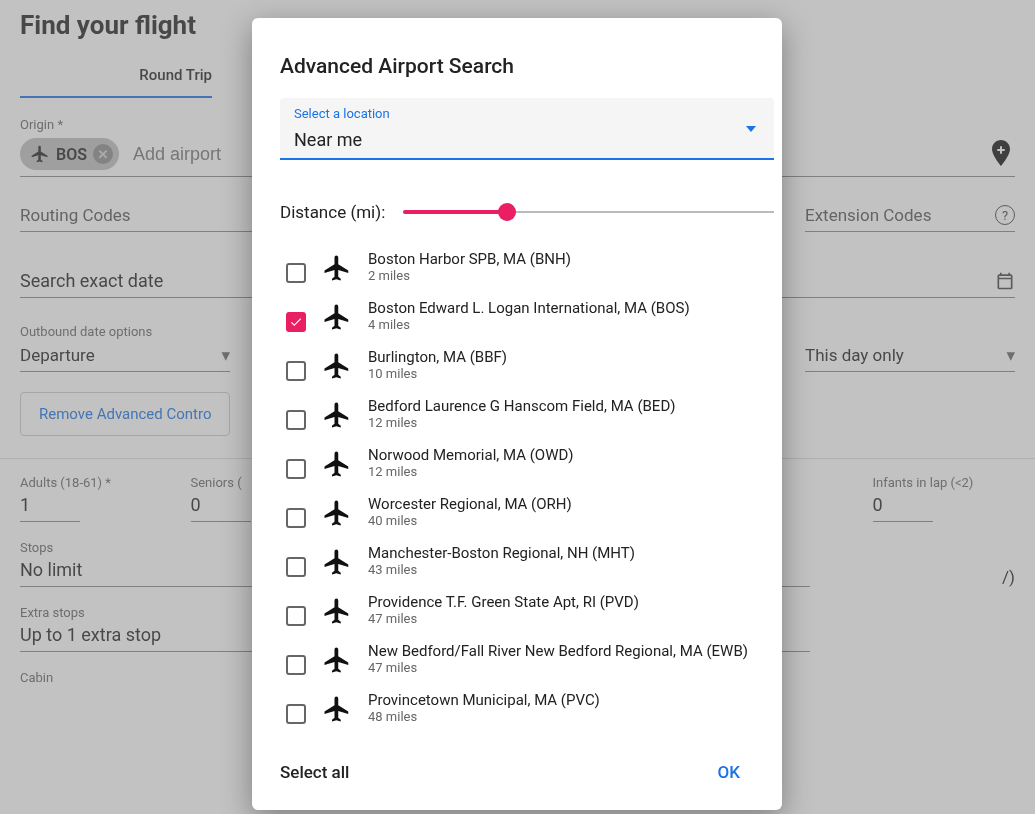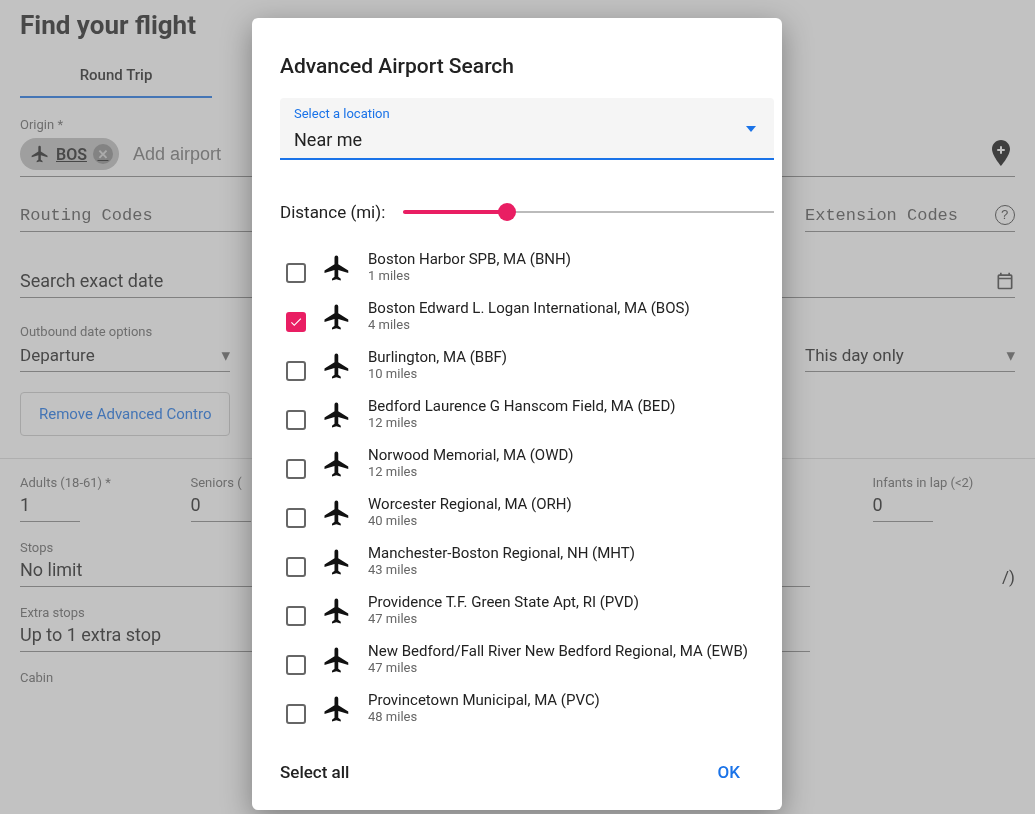--- a/index.html
+++ b/index.html
@@ -32,20 +32,21 @@
     padding: 14px 0 12px;
     font-size: 15px;
     color: #555;
     border-bottom: 2px solid transparent;
     cursor: pointer;
   }
   .tab.active {
     border-bottom-color: #1a73e8;
     color: #222;
     font-weight: 500;
+    text-align: right;
   }
   .section-label {
     font-size: 13px;
     color: #666;
     margin-top: 18px;
   }
   .origin-row {
     display: flex;
     align-items: center;
     border-bottom: 1px solid #888;
@@ -55,21 +56,20 @@
   }
   .chip {
     display: inline-flex;
     align-items: center;
     background: #bfbfbf;
     border-radius: 18px;
     padding: 6px 6px 6px 10px;
     gap: 6px;
     font-weight: 600;
     color: #222;
-    text-decoration: underline;
   }
   .chip .chip-close {
     width: 20px; height: 20px;
     border-radius: 50%;
     background: #8c8c8c;
     color: #d6d6d6;
     display: inline-flex;
     align-items: center; justify-content: center;
     font-size: 13px;
     font-weight: 700;
@@ -83,21 +83,20 @@
     flex: 1;
     background: transparent;
   }
   .add-loc-icon {
     position: absolute; right: 2px;
   }
   .row2 {
     display: flex;
     gap: 40px;
     margin-top: 28px;
-    font-family: Liberation Mono, monospace;
   }
   .field {
     flex: 1;
     display: flex;
     align-items: center;
     border-bottom: 1px solid #888;
     padding-bottom: 6px;
     color: #555;
     font-size: 17px;
   }
@@ -403,21 +402,21 @@
   <div class="airport-list" id="airport-list">
       <div class="airport">
         <span class="cb"></span>
         <span class="plane">
           <svg width="30" height="30" viewBox="0 0 24 24">
             <path fill="#111" d="M21 16v-2l-8-5V3.5a1.5 1.5 0 0 0-3 0V9l-8 5v2l8-2.5V19l-2 1.5V22l3.5-1 3.5 1v-1.5L13 19v-5.5L21 16z"></path>
           </svg>
         </span>
         <span class="ap-text">
           <span class="ap-name">Boston Harbor SPB, MA (BNH)</span>
-          <span class="ap-dist">1 miles</span>
+          <span class="ap-dist">2 miles</span>
         </span>
       </div>
       <div class="airport">
         <span class="cb checked">
           <svg width="14" height="14" viewBox="0 0 24 24">
             <path fill="#fff" d="M9 16.17 4.83 12l-1.42 1.41L9 19 21 7l-1.41-1.41z"></path>
           </svg>
         </span>
         <span class="plane">
           <svg width="30" height="30" viewBox="0 0 24 24">

